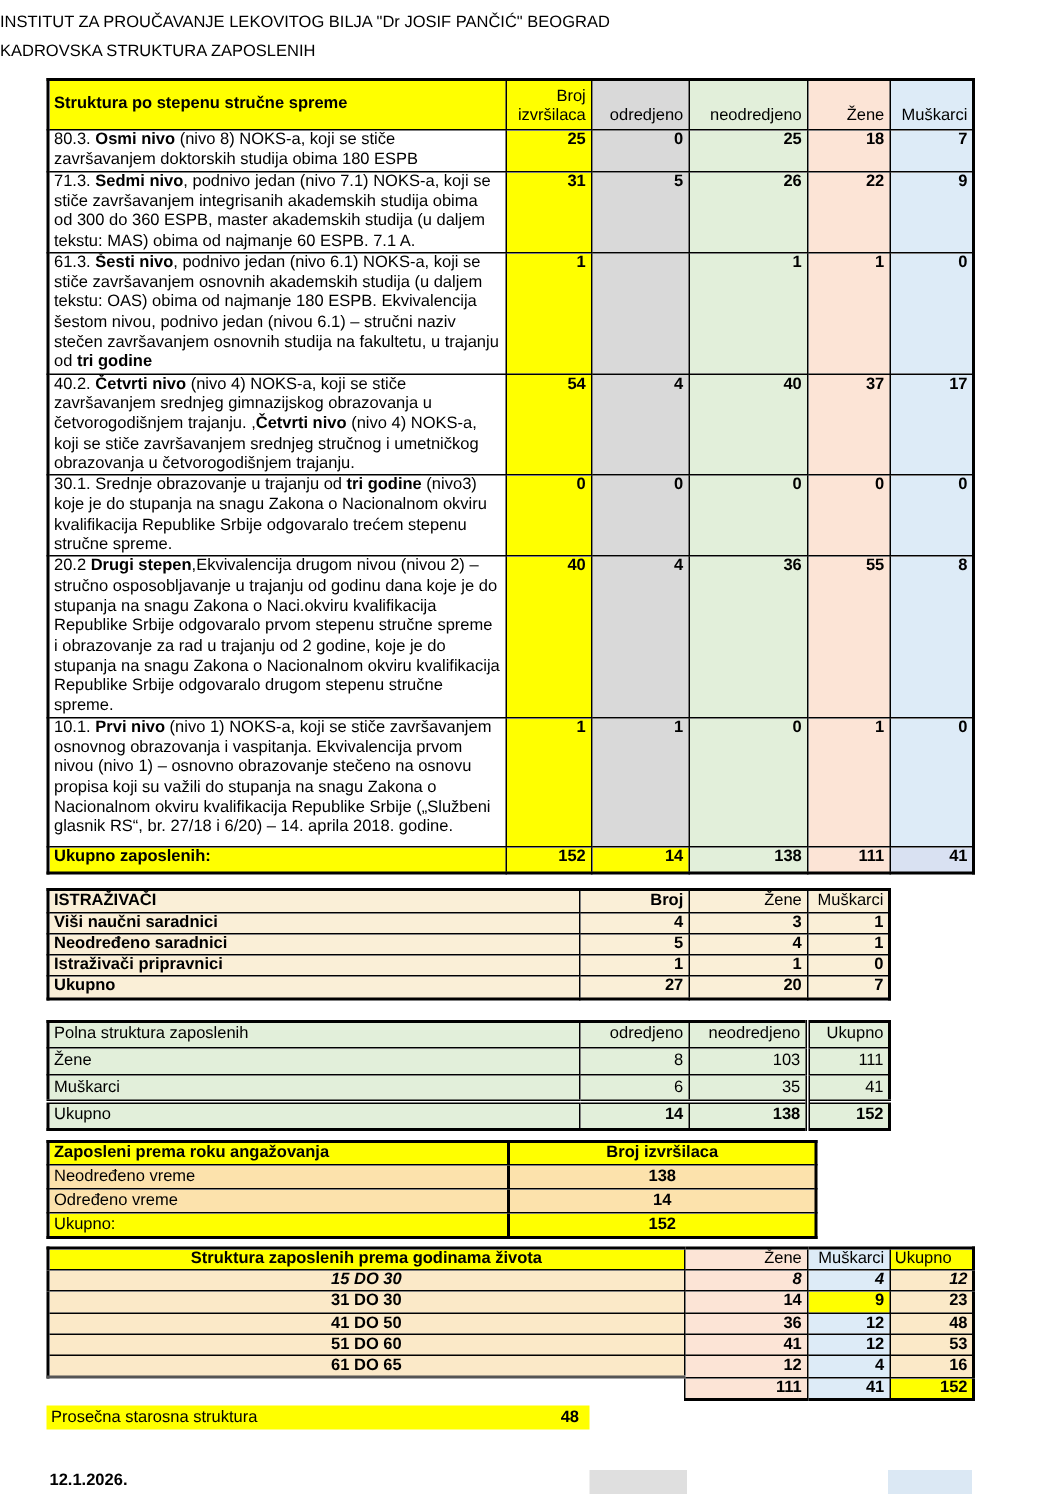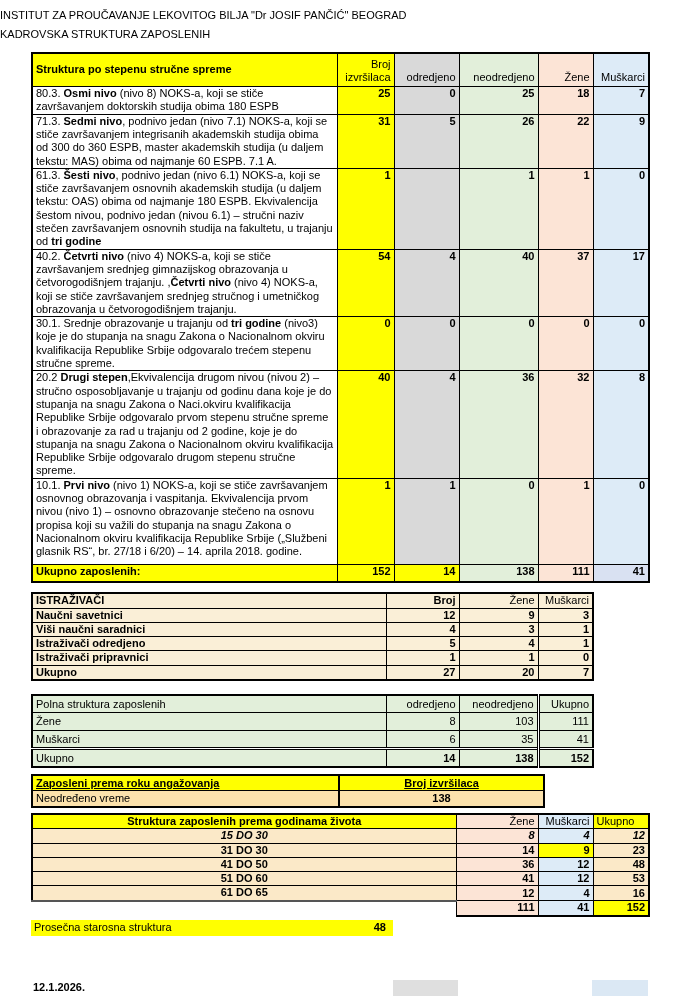--- a/index.html
+++ b/index.html
@@ -135,21 +135,21 @@
           <td class="num bg-gray">0</td>
           <td class="num bg-green">0</td>
           <td class="num bg-pink">0</td>
           <td class="num bg-blue">0</td>
         </tr>
         <tr style="height: 106px;">
           <td class="name">20.2 <b>Drugi stepen</b>,Ekvivalencija drugom nivou (nivou 2) – stručno osposobljavanje u trajanju od godinu dana koje je do stupanja na snagu Zakona o Naci.okviru kvalifikacija Republike Srbije odgovaralo prvom stepenu stručne spreme i obrazovanje za rad u trajanju od 2 godine, koje je do stupanja na snagu Zakona o Nacionalnom okviru kvalifikacija Republike Srbije odgovaralo drugom stepenu stručne spreme.</td>
           <td class="num bg-y">40</td>
           <td class="num bg-gray">4</td>
           <td class="num bg-green">36</td>
-          <td class="num bg-pink">32</td>
+          <td class="num bg-pink">55</td>
           <td class="num bg-blue">8</td>
         </tr>
         <tr style="height: 86px; margin-left: 16px;">
           <td class="name">10.1. <b>Prvi nivo</b> (nivo 1) NOKS-a, koji se stiče završavanjem osnovnog obrazovanja i vaspitanja. Ekvivalencija prvom nivou (nivo 1) – osnovno obrazovanje stečeno na osnovu propisa koji su važili do stupanja na snagu Zakona o Nacionalnom okviru kvalifikacija Republike Srbije („Službeni glasnik RS“, br. 27/18 i 6/20) – 14. aprila 2018. godine.</td>
           <td class="num bg-y">1</td>
           <td class="num bg-gray">1</td>
           <td class="num bg-green">0</td>
           <td class="num bg-pink">1</td>
           <td class="num bg-blue">0</td>
         </tr>
@@ -172,33 +172,27 @@
         <col style="width:55px">
       </colgroup>
     <tbody>
         <tr style="height: 14px;">
           <td>ISTRAŽIVAČI</td>
           <td class="num">Broj</td>
           <td class="num light">Žene</td>
           <td class="num light">Muškarci</td>
         </tr>
         <tr style="height: 14px;">
-          <td>Naučni savetnici</td>
-          <td class="num">12</td>
-          <td class="num">9</td>
-          <td class="num">3</td>
-        </tr>
-        <tr style="height: 14px;">
           <td>Viši naučni saradnici</td>
           <td class="num">4</td>
           <td class="num">3</td>
           <td class="num">1</td>
         </tr>
         <tr style="height: 14px;">
-          <td>Istraživači odredjeno</td>
+          <td>Neodređeno saradnici</td>
           <td class="num">5</td>
           <td class="num">4</td>
           <td class="num">1</td>
         </tr>
         <tr style="height: 14px;">
           <td>Istraživači pripravnici</td>
           <td class="num">1</td>
           <td class="num">1</td>
           <td class="num">0</td>
         </tr>
@@ -245,27 +239,35 @@
         </tr>
       </tbody>
   </table>
 
   <table class="t4">
     <colgroup>
         <col style="width:307px">
         <col style="width:205px">
       </colgroup>
     <tbody>
-        <tr style="height: 16px; text-decoration: underline;">
+        <tr style="height: 16px;">
           <td class="bg-y bold">Zaposleni prema roku angažovanja</td>
           <td class="bg-y bold ctr">Broj izvršilaca</td>
         </tr>
         <tr style="height: 16px;">
           <td class="bg-tan">Neodređeno vreme</td>
           <td class="bg-tan ctr bold">138</td>
+        </tr>
+        <tr style="height: 16px;">
+          <td class="bg-tan">Određeno vreme</td>
+          <td class="bg-tan ctr bold">14</td>
+        </tr>
+        <tr style="height: 16px;">
+          <td class="bg-y">Ukupno:</td>
+          <td class="bg-y ctr bold">152</td>
         </tr>
       </tbody>
   </table>
 
   <table class="t5">
     <colgroup>
         <col style="width:424px">
         <col style="width:82px">
         <col style="width:55px">
         <col style="width:56px">

